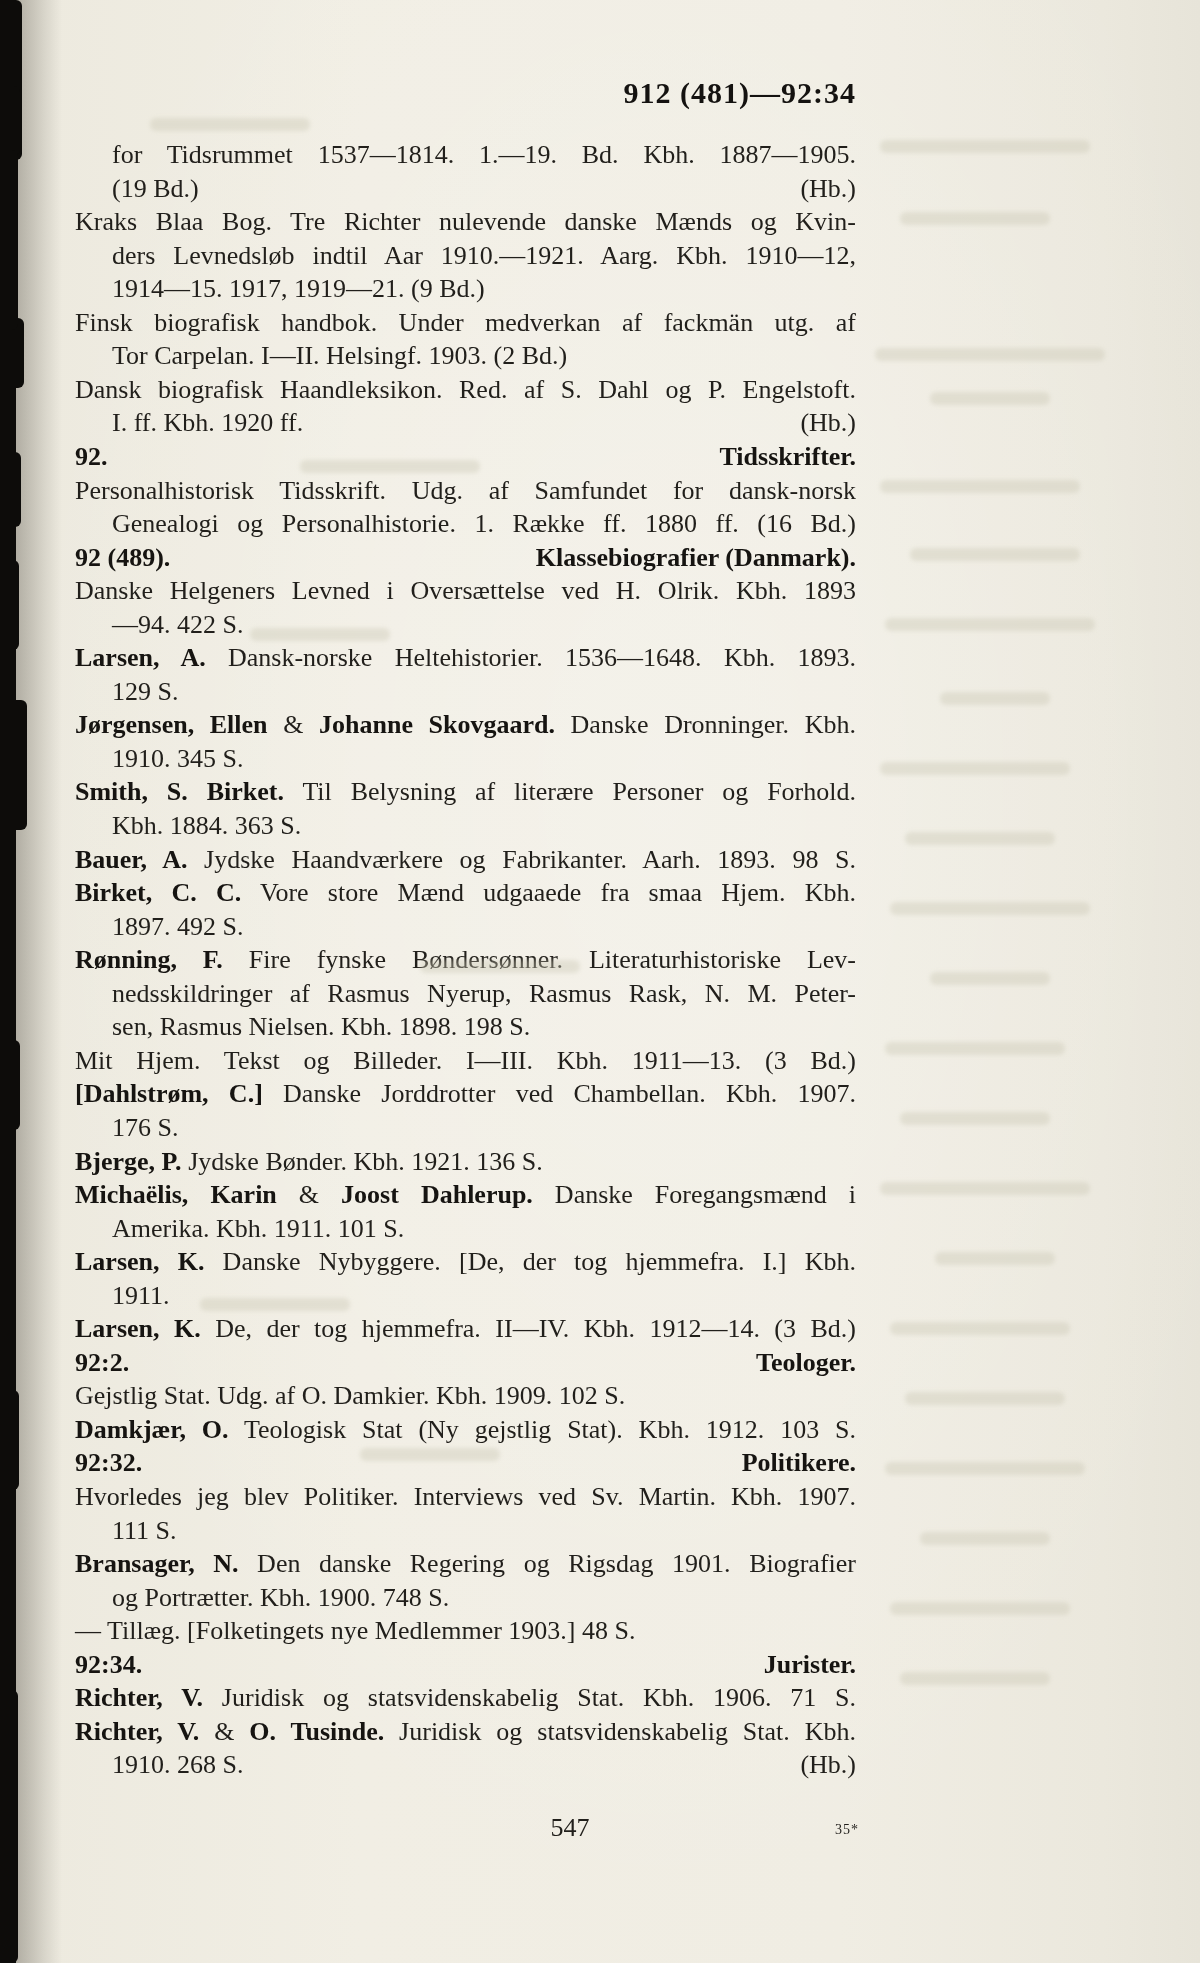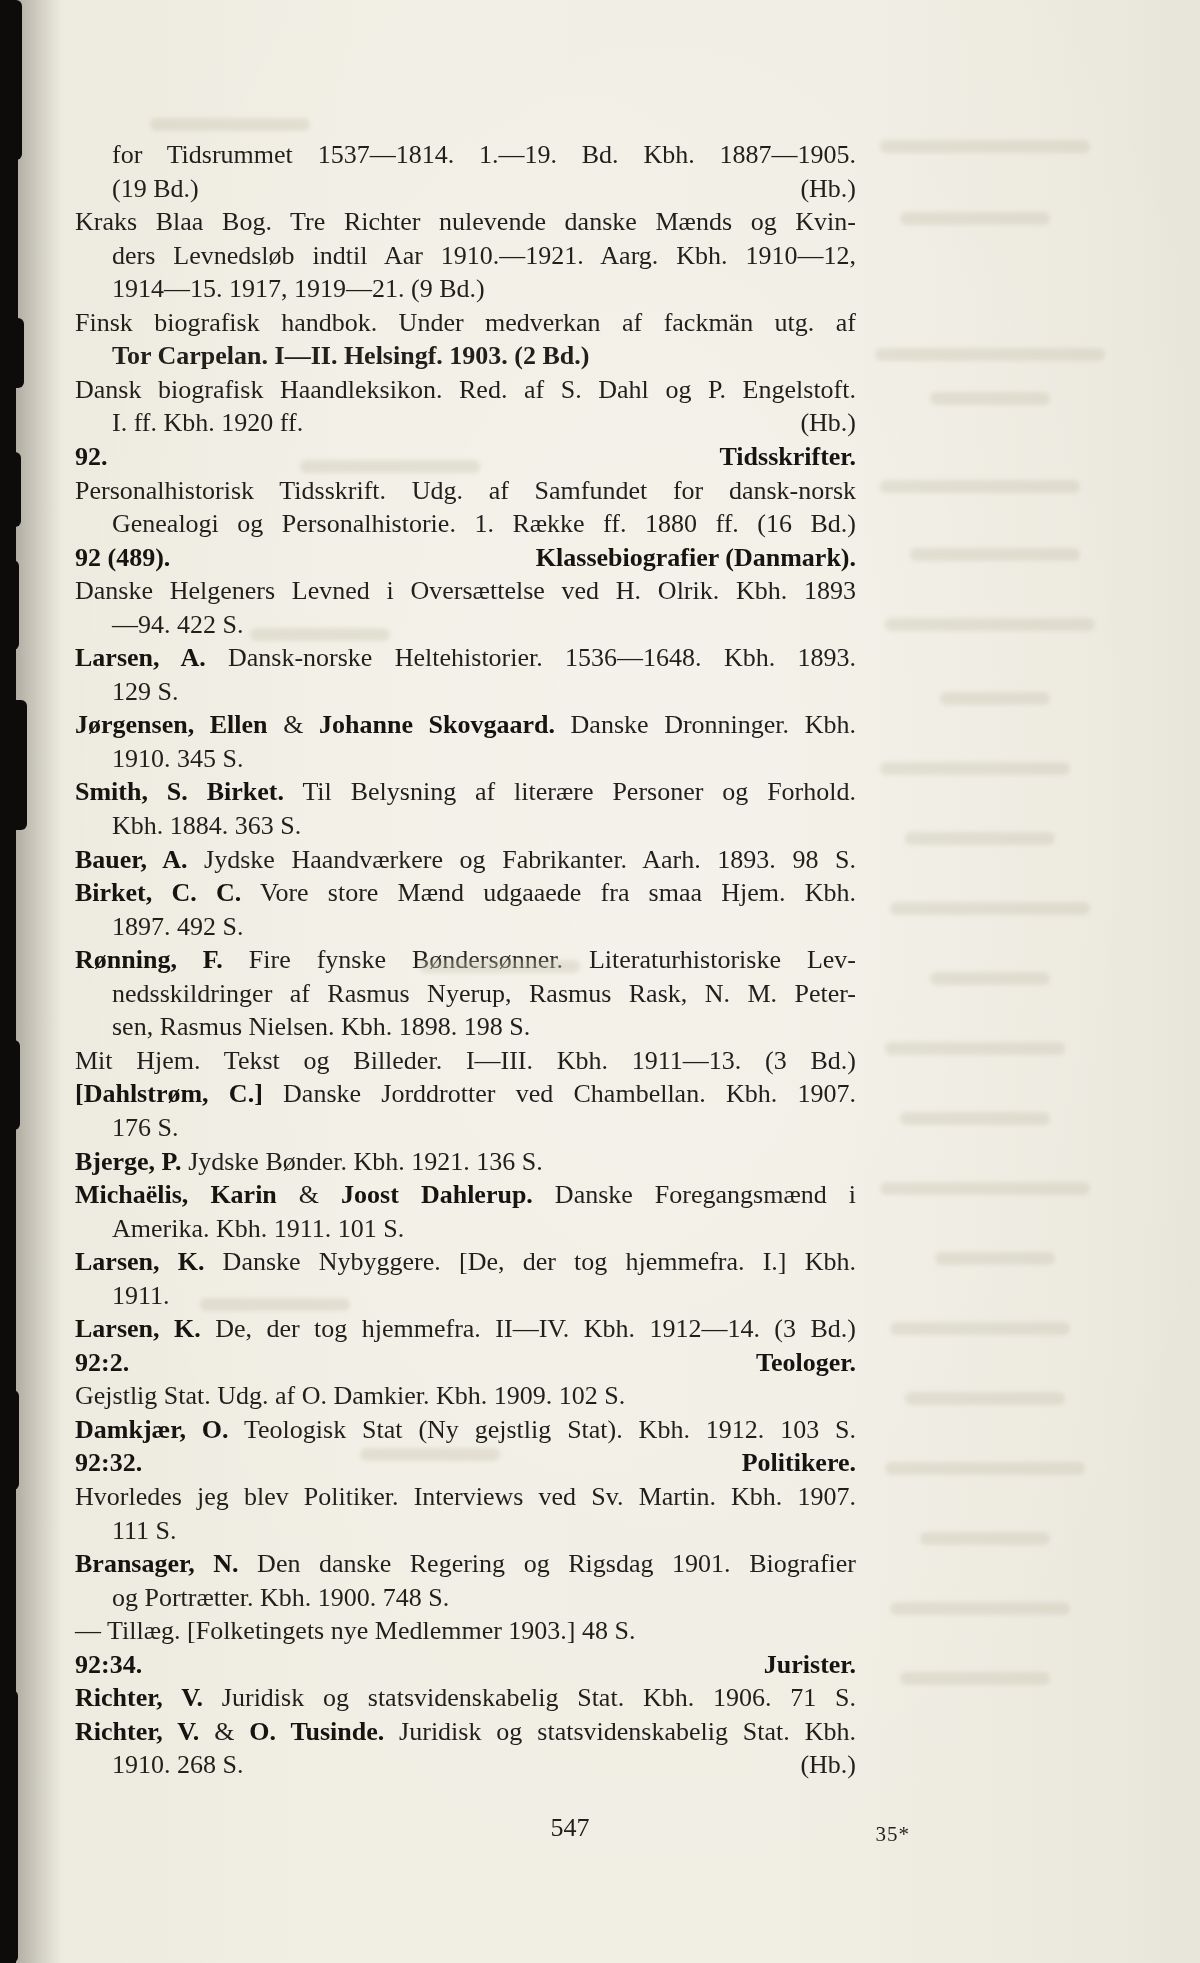--- a/index.html
+++ b/index.html
@@ -30,43 +30,44 @@
   .header{
     position:absolute;top:76px;left:75px;width:781px;
     text-align:right;font-size:30px;font-weight:bold;color:#141210;
     letter-spacing:1px;
   }
   .footer-page{
     position:absolute;top:1813px;left:520px;width:100px;text-align:center;
     font-size:26px;color:#211f1b;
   }
   .footer-sig{
-    position:absolute;top:1822px;left:835px;width:75px;text-align:right;
-    font-size:21px;color:#211f1b;letter-spacing:1px;
+    position:absolute;top:1822px;left:835px;width:75px;text-align:left;
+    font-size:14px;color:#211f1b;letter-spacing:1px;
   }
 </style>
 </head>
 <body>
 
 <div class="page">
   <div class="gutter"></div>
   <div class="gutter-shadow"></div>
 
+  <div class="header">912 (481)—92:34</div>
 
   <div id="text-block">
       <div class="line just" style="top: 140px; left: 112px; width: 744px;"><span><span>for Tidsrummet 1537—1814.  1.—19. Bd.  Kbh. 1887—1905.</span></span></div>
       <div class="line split" style="top: 174px; left: 112px; width: 744px;">
         <span><span>(19 Bd.)</span></span>
         <span class="">(Hb.)</span>
       </div>
       <div class="line just" style="top: 207px; left: 75px; width: 781px;"><span><span>Kraks Blaa Bog.  Tre Richter nulevende danske Mænds og Kvin-</span></span></div>
       <div class="line just" style="top: 241px; left: 112px; width: 744px;"><span><span>ders Levnedsløb indtil Aar 1910.—1921. Aarg.  Kbh. 1910—12,</span></span></div>
       <div class="line" style="top: 274px; left: 112px; width: 744px;"><span><span>1914—15. 1917, 1919—21.  (9 Bd.)</span></span></div>
       <div class="line just" style="top: 308px; left: 75px; width: 781px;"><span><span>Finsk biografisk handbok.  Under medverkan af fackmän utg. af</span></span></div>
-      <div class="line" style="top: 341px; left: 112px; width: 744px; font-weight: bold;"><span><span>Tor Carpelan.  I—II.  Helsingf. 1903.  (2 Bd.)</span></span></div>
+      <div class="line" style="top: 341px; left: 112px; width: 744px;"><span><span>Tor Carpelan.  I—II.  Helsingf. 1903.  (2 Bd.)</span></span></div>
       <div class="line just" style="top: 375px; left: 75px; width: 781px;"><span><span>Dansk biografisk Haandleksikon.  Red. af S. Dahl og P. Engelstoft.</span></span></div>
       <div class="line split" style="top: 408px; left: 112px; width: 744px;">
         <span><span>I. ff.  Kbh. 1920 ff.</span></span>
         <span class="">(Hb.)</span>
       </div>
       <div class="line split" style="top: 442px; left: 75px; width: 781px;">
         <span><span class="b">92.</span></span>
         <span class="b">Tidsskrifter.</span>
       </div>
       <div class="line just" style="top: 476px; left: 75px; width: 781px;"><span><span>Personalhistorisk Tidsskrift.  Udg. af Samfundet for dansk-norsk</span></span></div>

